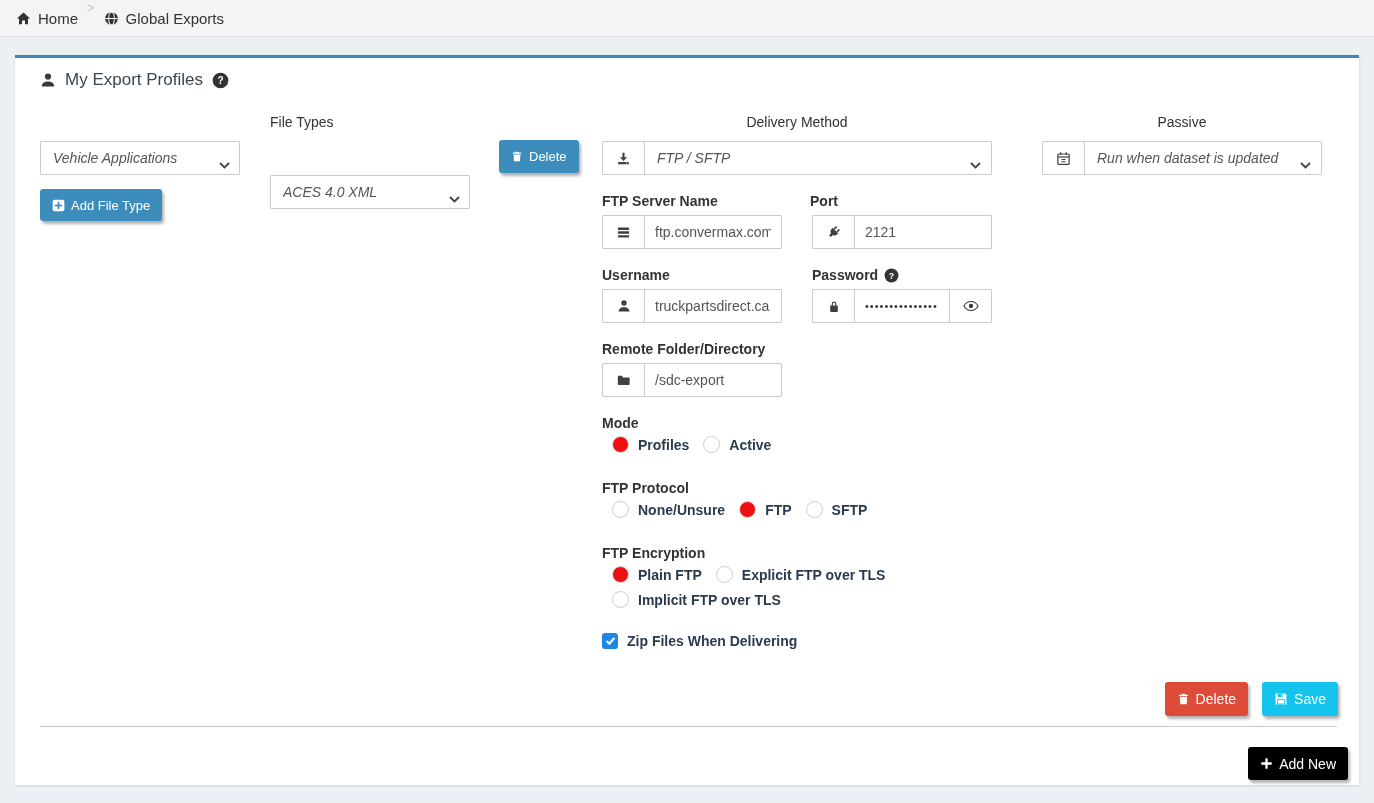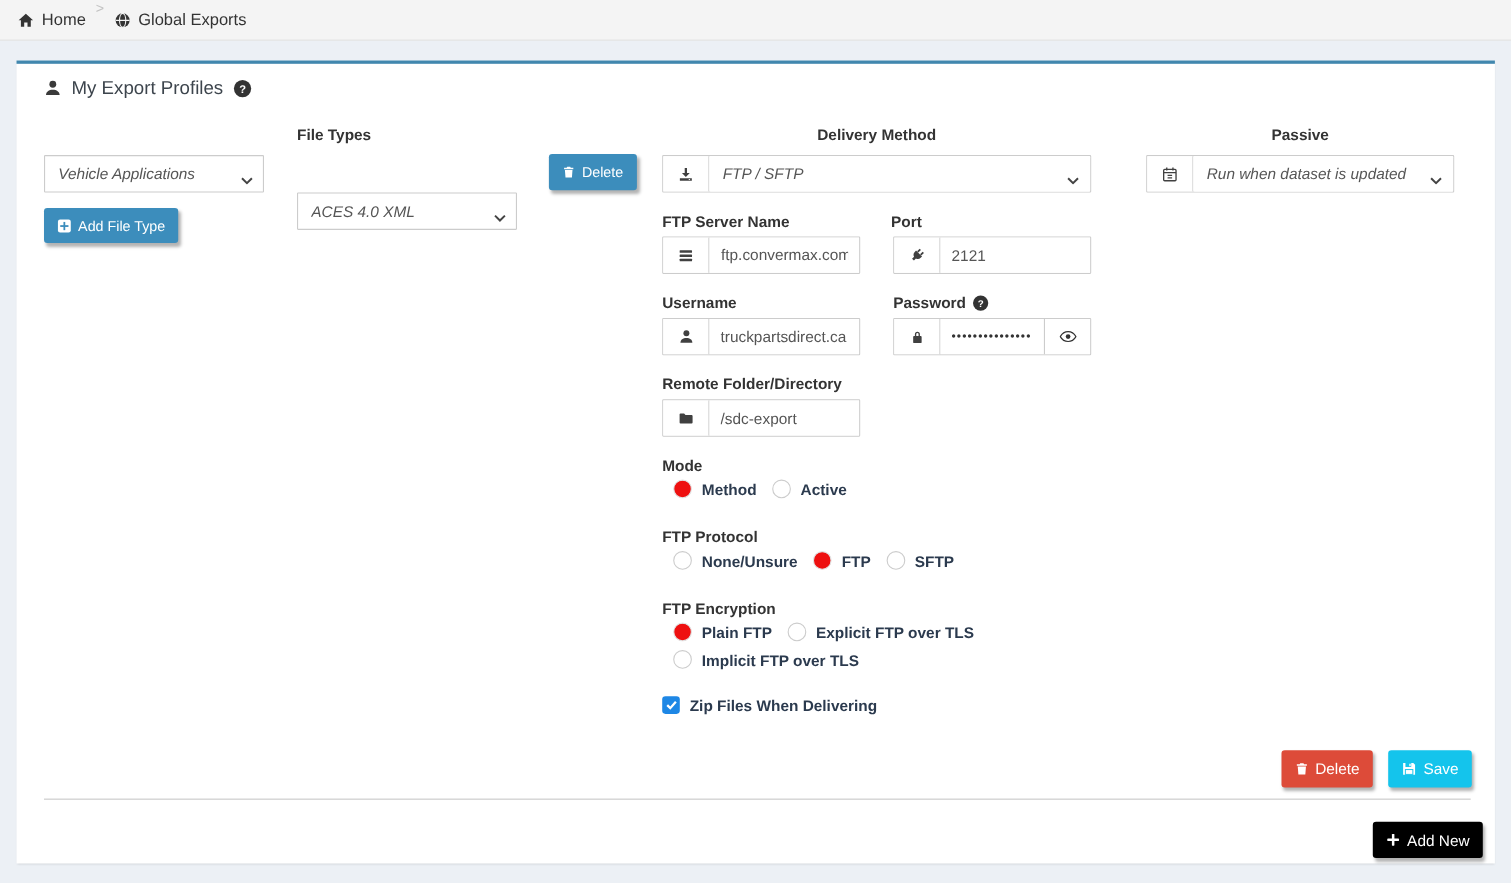--- a/index.html
+++ b/index.html
@@ -29,21 +29,21 @@
     border-top:3px solid #4187ae;
     box-shadow:0 1px 2px rgba(0,0,0,.12);
   }
   .panel-heading {
     position:absolute; left:25px; top:12px;
     display:flex; gap:9px;
     font-size:17px; color:#3d454d;
   }
   .abs { position:absolute; }
   .col-header {
-    font-size:14px; font-weight:bold; color:#333;
+    font-size:14px; font-weight:normal; color:#333;
   }
   .field-label {
     font-size:14px; font-weight:bold; color:#333;
     display:flex; align-items:center; gap:6px;
   }
   
   .selwrap { position:relative; background:#fff; }
   select {
     -webkit-appearance:none; appearance:none;
     width:100%; height:34px;
@@ -285,21 +285,21 @@
           <path d="M1.5 4.2c0-.6.4-1 1-1h3.7l1.4 1.8h6.4c.6 0 1 .4 1 1v6.6c0 .6-.4 1-1 1h-11.5c-.6 0-1-.4-1-1z"></path>
         </svg>
     </span>
     <input value="/sdc-export" style="">
   </div>
 
   <div class="abs field-label" style="left:587px; top:357px;">Mode</div>
   <div class="abs radio-row" style="left:597px; top:378px;">
     <span class="radio-opt">
       <span class="radio-circle selected"></span>
-      <span class="rlabel">Method</span>
+      <span class="rlabel">Profiles</span>
     </span>
     <span class="radio-opt">
       <span class="radio-circle"></span>
       <span class="rlabel">Active</span>
     </span>
   </div>
 
   <div class="abs field-label" style="left:587px; top:422px;">FTP Protocol</div>
   <div class="abs radio-row" style="left:597px; top:443px;">
     <span class="radio-opt">

